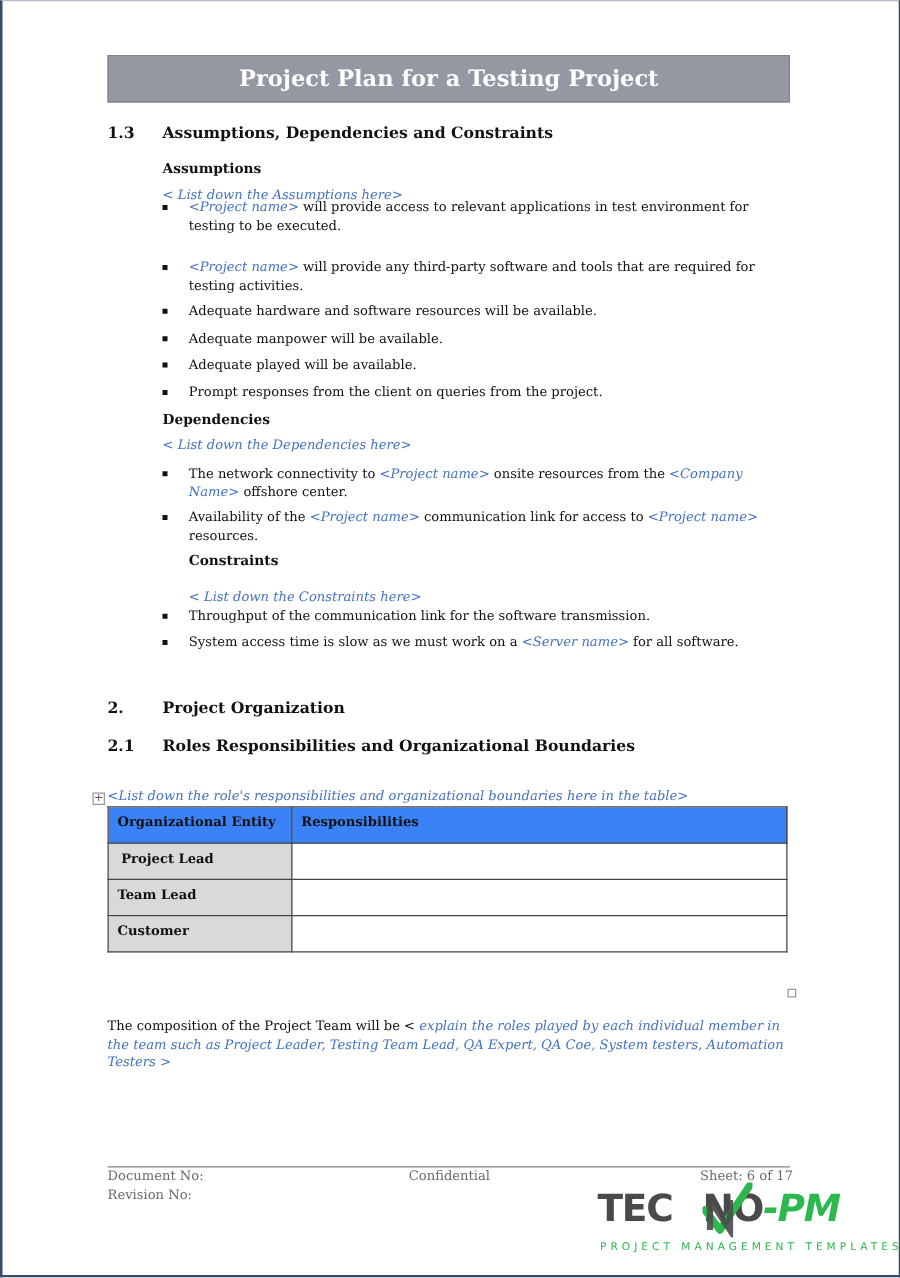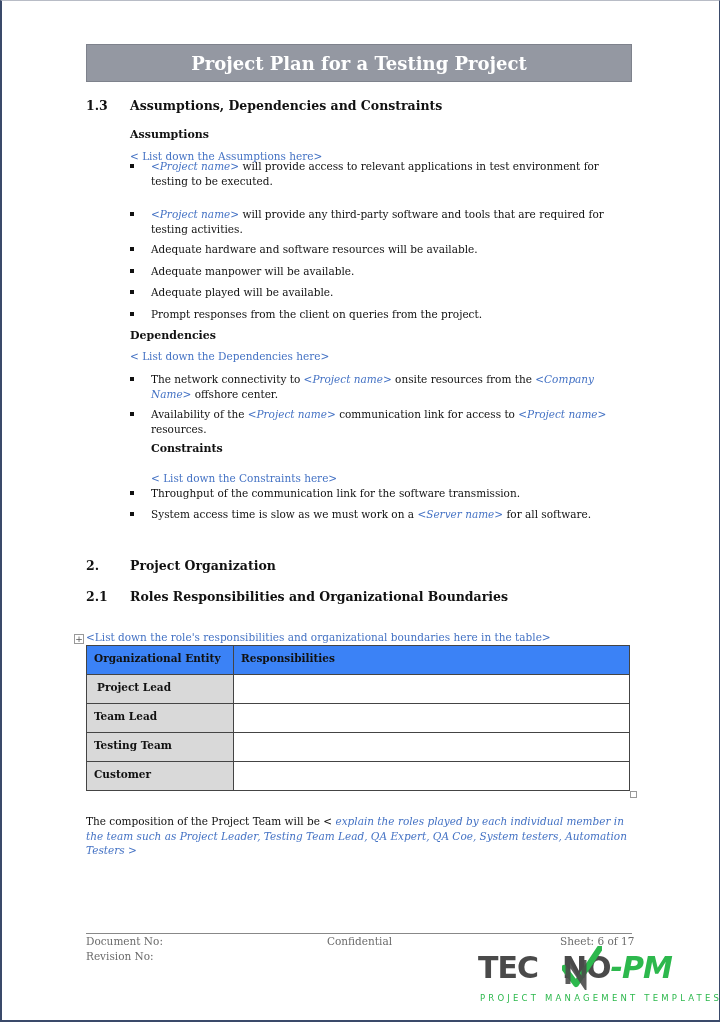--- a/index.html
+++ b/index.html
@@ -21,21 +21,21 @@
       position: absolute; left: 86px; top: 44px; width: 546px; height: 38px;
       background: #9498a2; border: 1px solid #7e828c;
       color: #ffffff; font-weight: bold; font-size: 18px;
       display: flex; align-items: center; justify-content: center;
       font-family: "DejaVu Serif", serif;
     }
     .h { position: absolute; font-weight: bold; font-size: 12.5px; }
     .h .num { position: absolute; left: 0; }
     .h .txt { position: absolute; left: 44px; white-space: nowrap; }
     .sub { position: absolute; font-weight: bold; font-size: 11px; }
-    .hint { position: absolute; color: #4472c4; font-size: 10.5px; white-space: nowrap; }
+    .hint { position: absolute; font-style: italic; color: #4472c4; font-size: 10.5px; white-space: nowrap; }
     .ph { font-style: italic; color: #4472c4; }
     .bullet { position: absolute; left: 130px; width: 505px; font-size: 10.5px; line-height: 14.5px; }
     .bullet .mark { position: absolute; left: 0; top: 5px; width: 4px; height: 4px; background: #111; }
     .bullet .text { margin-left: 21px; display: block; }
     .roles-table {
       position: absolute; left: 86px; top: 645px; width: 544px;
       border-collapse: collapse; font-size: 10.5px;
     }
     .roles-table td, .roles-table th {
       border: 1.5px solid #444; height: 29px; vertical-align: top; padding: 6px 7px 0 7px;
@@ -153,24 +153,20 @@
   </tr>
   <tr>
     <td class="entity" style="padding-left:10px;">Project Lead</td>
     <td class="resp"></td>
   </tr>
   <tr>
     <td class="entity">Team Lead</td>
     <td class="resp"></td>
   </tr>
   <tr>
-    <td class="entity">Testing Team</td>
-    <td class="resp"></td>
-  </tr>
-  <tr>
     <td class="entity">Customer</td>
     <td class="resp"></td>
   </tr>
 </tbody>
   </table>
 
 <div class="resize-handle"></div>
 
 <div class="composition">
   <span>The composition of the Project Team will be &lt; </span><span class="ph">explain the roles played by each individual member in the team such as Project Leader, Testing Team Lead, QA Expert, QA Coe, System testers, Automation Testers &gt;</span>

